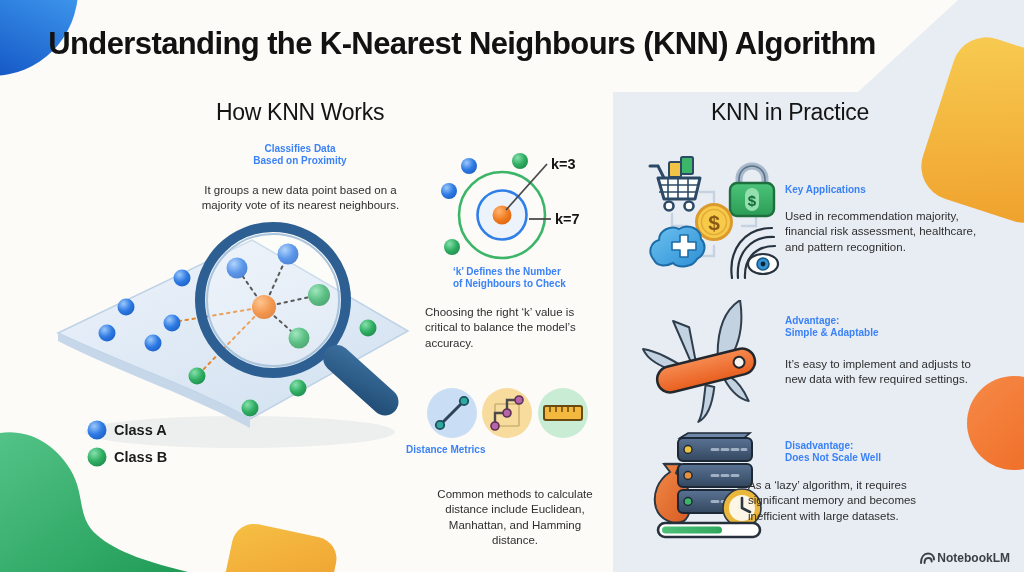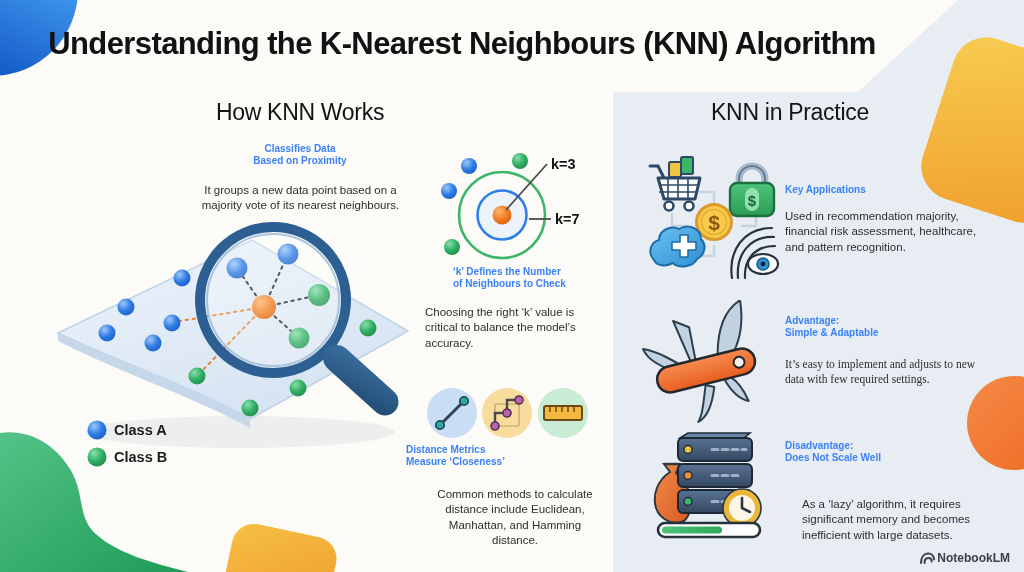--- a/index.html
+++ b/index.html
@@ -195,21 +195,20 @@
     </g>
     <g>
       <circle cx="137" cy="27" r="25" fill="#c8ecd4"></circle>
       <rect x="118" y="20" width="38" height="14" rx="2" fill="#f3b93f" stroke="#6b4a12" stroke-width="2"></rect>
       <path d="M124,20 v6 M130,20 v6 M136,20 v6 M142,20 v6 M148,20 v6" stroke="#6b4a12" stroke-width="1.5"></path>
     </g>
   </svg>
 
   <div class="abs sec-title" style="left:406px;top:444px;width:190px;">
     <div>Distance Metrics</div>
-    <div>Measure ‘Closeness’</div>
   </div>
   <div class="abs sec-desc" style="left:426px;top:487px;width:178px;text-align:center;">Common methods to calculate distance include Euclidean, Manhattan, and Hamming distance.</div>
 
   <svg class="abs" style="left:642px;top:152px;" width="145" height="130" viewBox="0 0 145 130">
     <defs>
       <linearGradient id="gLock" x1="0" y1="0" x2="0" y2="1">
         <stop offset="0" stop-color="#4cc47a"></stop>
           <stop offset="1" stop-color="#2c9c56"></stop>
       </linearGradient>
       <linearGradient id="gBrain" x1="0" y1="0" x2="1" y2="1">
@@ -278,21 +277,21 @@
       </g>
       <rect x="14" y="57" width="100" height="26" rx="13" fill="url(#gKnife)" stroke="#24282c" stroke-width="2.5"></rect>
       <circle cx="98" cy="70" r="5.5" fill="#f7f4ef" stroke="#24282c" stroke-width="2"></circle>
     </g>
   </svg>
 
   <div class="abs sec-title" style="left:785px;top:315px;width:215px;">
     <div>Advantage:</div>
     <div>Simple &amp; Adaptable</div>
   </div>
-  <div class="abs sec-desc" style="left:785px;top:357px;width:206px;font-family:Liberation Serif, serif;">It’s easy to implement and adjusts to new data with few required settings.</div>
+  <div class="abs sec-desc" style="left:785px;top:357px;width:206px;">It’s easy to implement and adjusts to new data with few required settings.</div>
 
   <svg class="abs" style="left:650px;top:430px;" width="118" height="110" viewBox="0 0 118 110">
     <defs>
       <linearGradient id="gServer" x1="0" y1="0" x2="0" y2="1">
         <stop offset="0" stop-color="#5a7394"></stop>
           <stop offset="1" stop-color="#33475f"></stop>
       </linearGradient>
       <linearGradient id="gBag" x1="0" y1="0" x2="1" y2="1">
         <stop offset="0" stop-color="#f08a4a"></stop>
           <stop offset="1" stop-color="#d85b20"></stop>
@@ -332,21 +331,21 @@
     <g>
       <rect x="8" y="93" width="102" height="14" rx="7" fill="#ffffff" stroke="#27313c" stroke-width="2.6"></rect>
       <rect x="12" y="96.5" width="60" height="7" rx="3.5" fill="url(#gBar)"></rect>
     </g>
   </svg>
 
   <div class="abs sec-title" style="left:785px;top:440px;width:215px;">
     <div>Disadvantage:</div>
     <div>Does Not Scale Well</div>
   </div>
-  <div class="abs sec-desc" style="left:802px;top:478px;width:202px;margin-top:19px;">As a ‘lazy’ algorithm, it requires significant memory and becomes inefficient with large datasets.</div>
+  <div class="abs sec-desc" style="left:748px;top:478px;width:202px;">As a ‘lazy’ algorithm, it requires significant memory and becomes inefficient with large datasets.</div>
 
   <div class="abs footer-brand">
     <svg width="15" height="13" viewBox="0 0 15 13">
       <path d="M1,11 C1,5 4,1.5 8,1.5 C11.5,1.5 14,4 14,7.5" fill="none" stroke="#3b4046" stroke-width="2" stroke-linecap="round"></path>
       <path d="M4.5,11 C4.5,8 6,6 8.3,6 C10.3,6 11.7,7.4 11.7,9.4" fill="none" stroke="#3b4046" stroke-width="2" stroke-linecap="round"></path>
     </svg>
     <span>NotebookLM</span>
   </div>
 
 </div>

